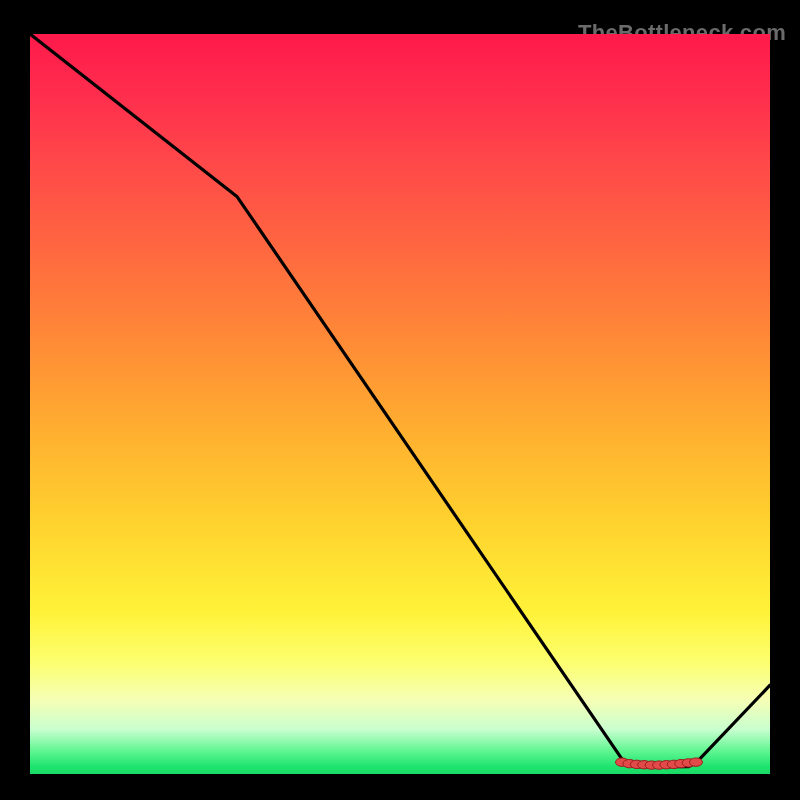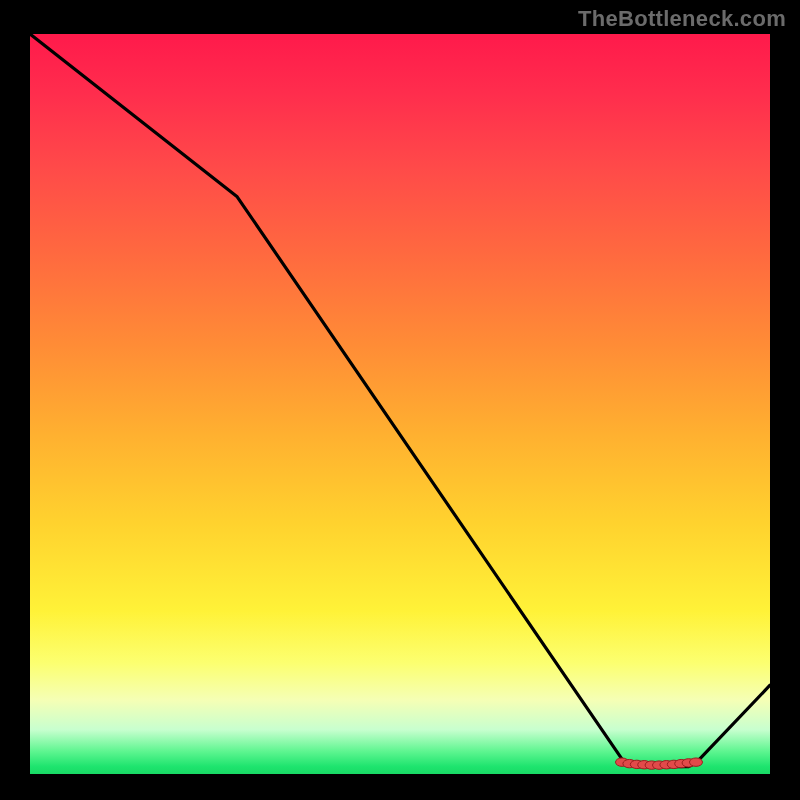--- a/index.html
+++ b/index.html
@@ -12,21 +12,21 @@
     overflow: hidden;
   }
   .stage {
     position: relative;
     width: 800px;
     height: 800px;
     background: #000;
   }
   .watermark {
     position: absolute;
-    top: 6px;
+    top: 20px;
     right: 14px;
     color: #6b6b6b;
     font-size: 22px;
     font-weight: 600;
     letter-spacing: 0.3px;
     user-select: none;
   }
   .plot-frame {
     position: absolute;
     left: 30px;

